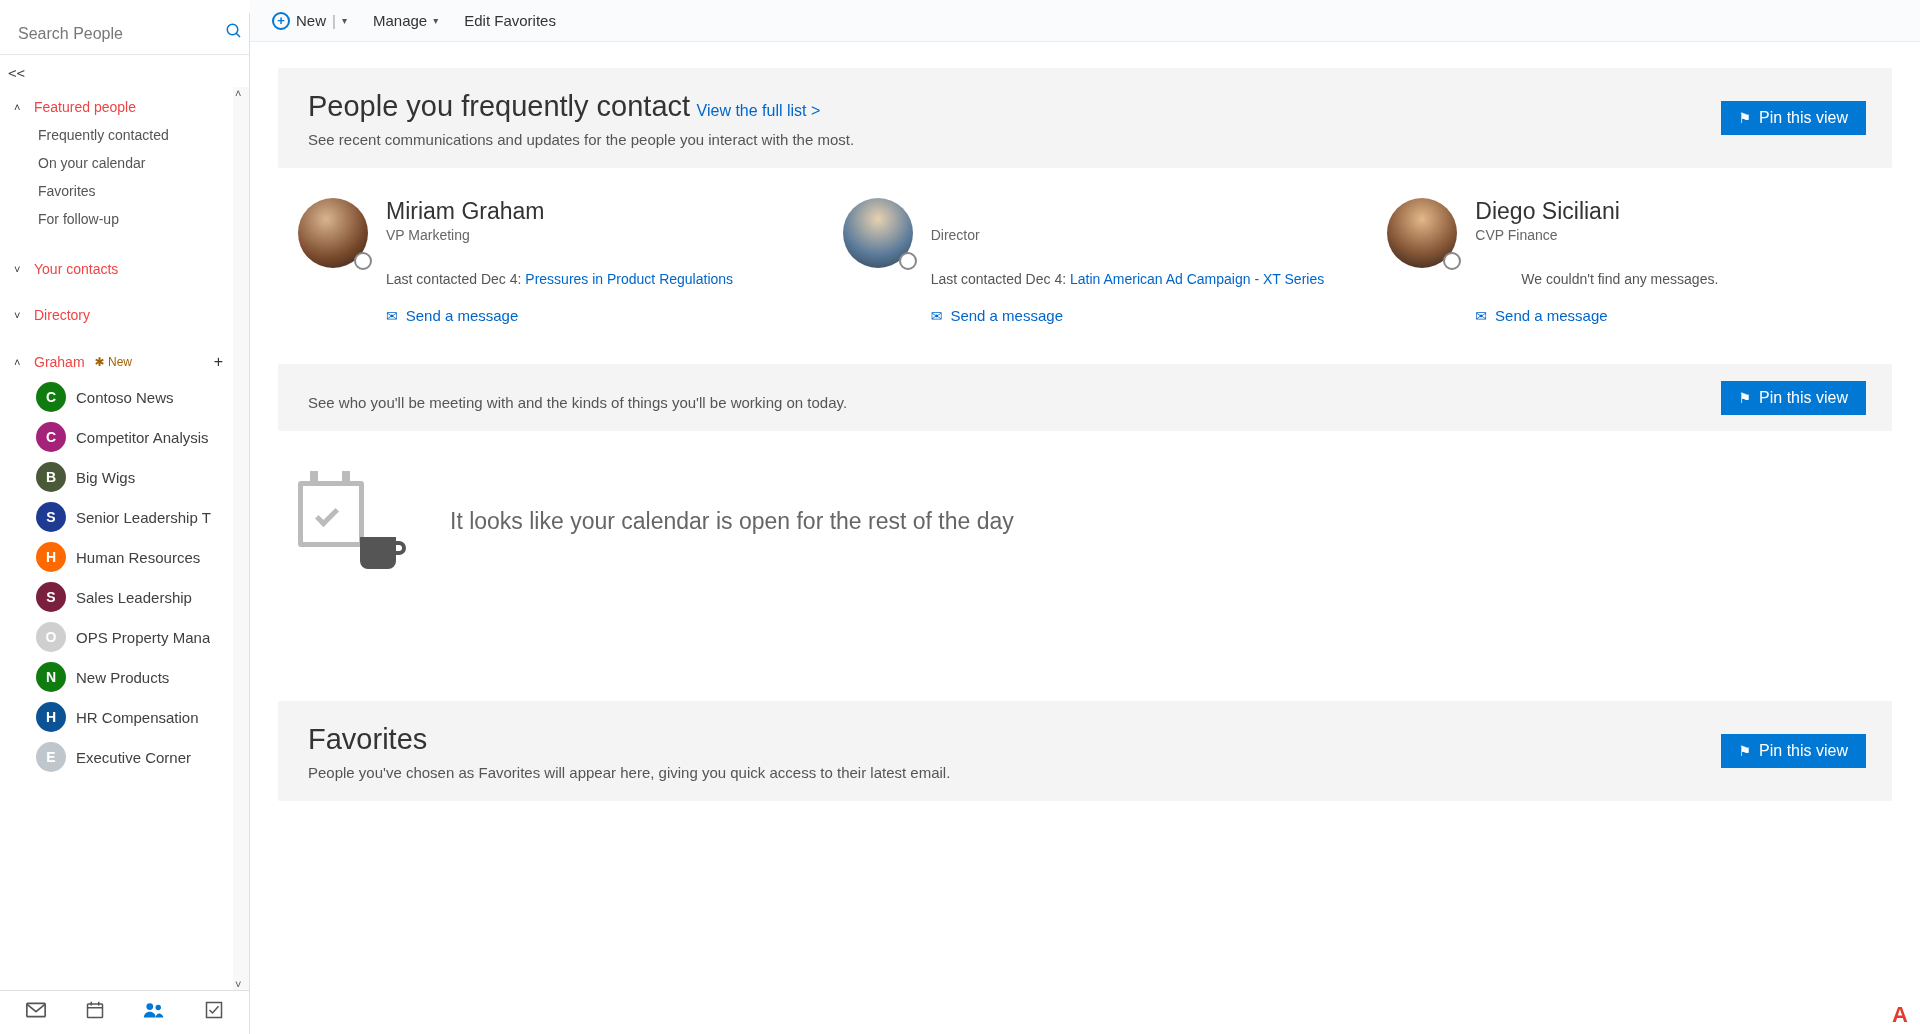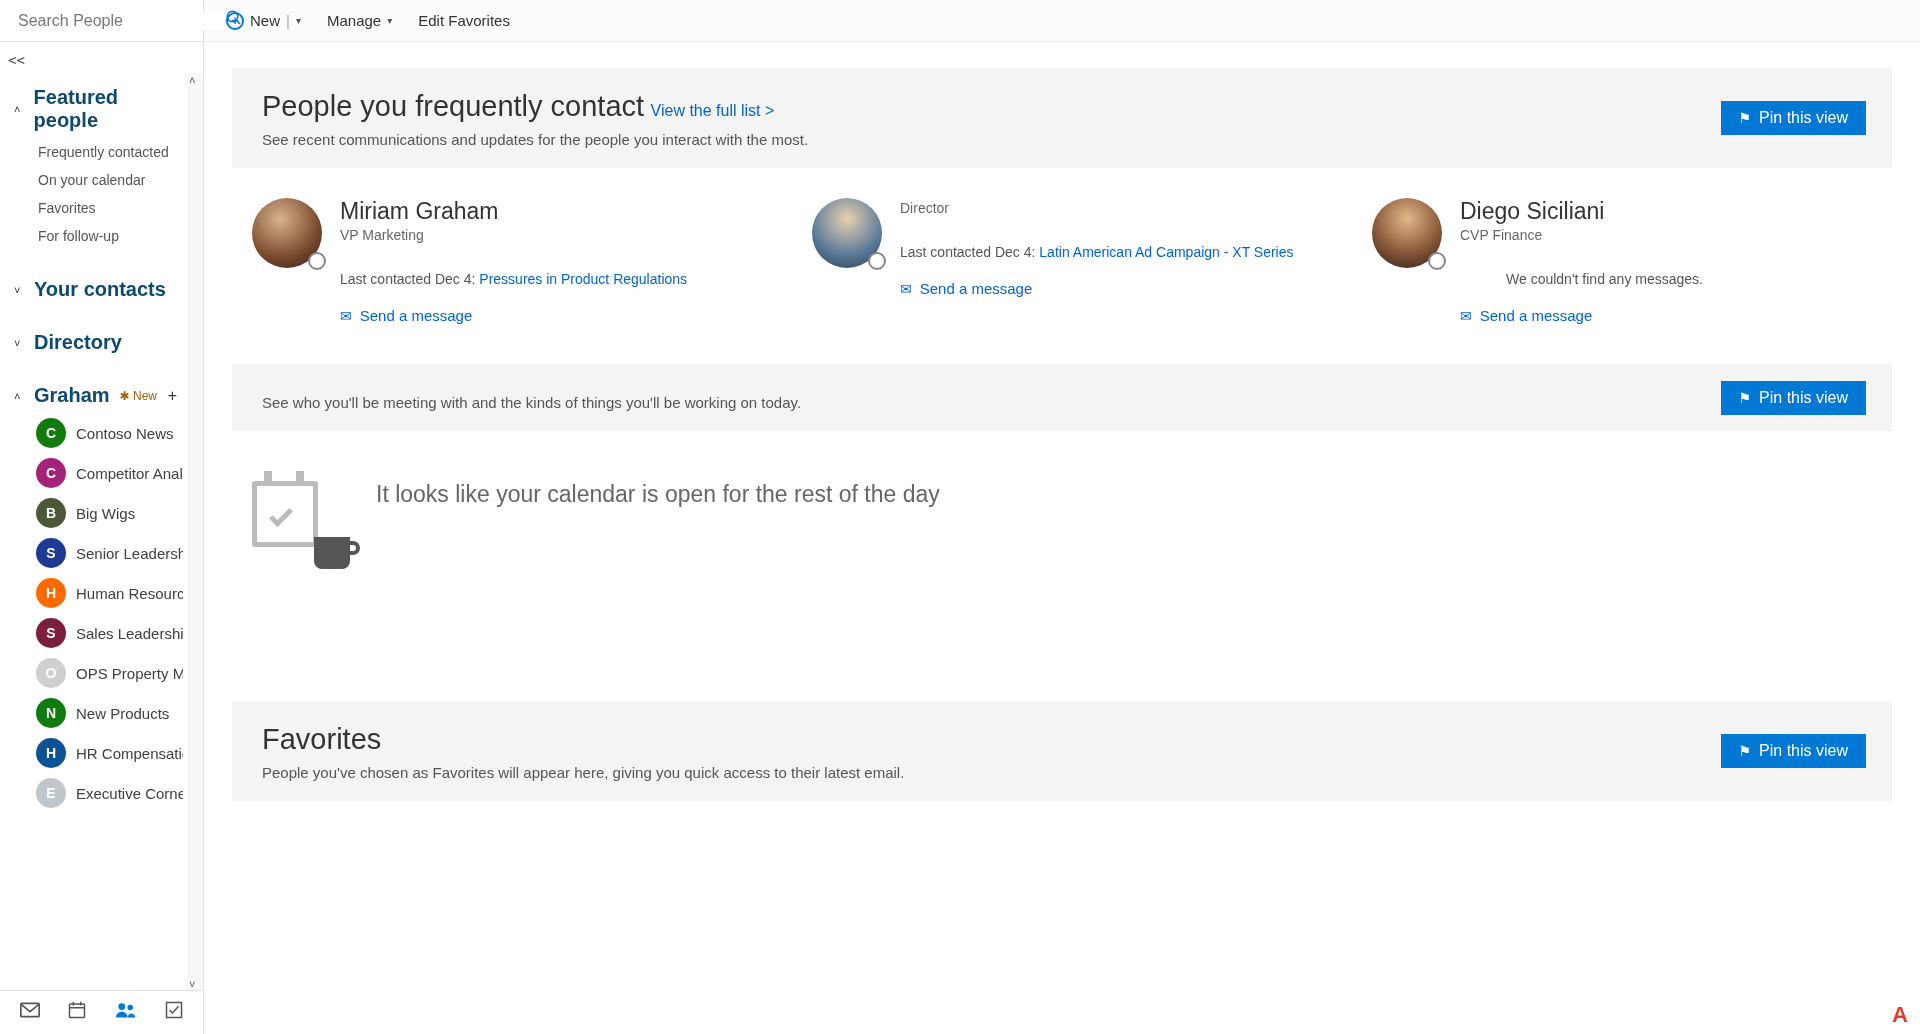--- a/index.html
+++ b/index.html
@@ -1,30 +1,30 @@
 <!DOCTYPE html>
 <html><head>
 <meta charset="utf-8">
 <style>
 * { box-sizing: border-box; margin: 0; padding: 0; font-family: "Segoe UI", Arial, sans-serif; }
 body { display: flex; height: 1034px; width: 1920px; background: #fff; overflow: hidden; }
-.sidebar { width: 204px; border-right: 1px solid #e0e0e0; display: flex; flex-direction: column; position: relative; background: #fff;}
+.sidebar { width: 250px; border-right: 1px solid #e0e0e0; display: flex; flex-direction: column; position: relative; background: #fff; margin-top: 13px;}
 .search-row { display: flex; align-items: center; height: 42px; border-bottom: 1px solid #e5e5e5; padding: 0 8px 0 18px; }
 .search-input { flex: 1; border: none; font-size: 16px; color: #444; outline: none; }
 .search-input::placeholder { color: #777; }
 .search-icon { color: #0078d4; font-size: 18px; cursor: pointer; }
 .collapse-btn { padding: 10px 8px 6px 8px; font-size: 14px; color: #444; cursor: pointer; font-family: monospace;}
 .nav-scroll { flex: 1; overflow: hidden; position: relative; }
 .nav-content { position: absolute; top: 0; left: 0; right: 16px; padding-top: 2px; }
 .sb-scrollbar { position:absolute; right:0; top:0; bottom:0; width:16px; background:#f8f8f8; }
 .sb-thumb-up { position:absolute; top:0; left:2px; font-size:11px; color:#555;}
 .sb-thumb-down { position:absolute; bottom:0; left:2px; font-size:11px; color:#555;}
 .section-header { display: flex; align-items: center; padding: 10px 4px 6px 14px; cursor: pointer; }
 .section-header .chev { width: 14px; font-size: 11px; color: #333; margin-right: 6px; }
-.section-header .title { font-size: 20px; color: #0c4a6e; font-weight: 700; }
+.section-header .title { font-size: 14px; color: #ef4444; font-weight: 400; }
 .section-header .new-badge { color: #a16207; font-size: 12px; margin-left: 10px; }
 .section-header .plus { color: #333; font-size: 16px; margin-left: auto; margin-right: 6px; }
 .sub-item { padding: 6px 4px 6px 38px; font-size: 14px; color: #555; cursor: pointer; }
 .group-item { display: flex; align-items: center; padding: 5px 4px 5px 36px; cursor: pointer; gap: 10px; overflow: hidden; }
 .group-avatar { width: 30px; height: 30px; border-radius: 50%; flex-shrink: 0; display: flex; align-items: center; justify-content: center; color:#fff; font-size:14px; font-weight:600;}
 .group-label { font-size: 15px; color: #404040; white-space: nowrap; overflow: hidden; }
 .bottom-icons { height: 44px; border-top: 1px solid #e0e0e0; display: flex; align-items: center; justify-content: space-around; padding: 0 6px; }
 .bottom-icons .bi { font-size: 18px; color: #555; cursor: pointer; }
 .bottom-icons .bi.active { color: #0078d4; }
 .main { flex: 1; display: flex; flex-direction: column; }
@@ -37,29 +37,29 @@
 .panel-head h2 { font-size: 29px; font-weight: 400; color: #333; display: inline; }
 .view-full { color: #0066cc; font-size: 16px; margin-left: 2px; cursor: pointer; }
 .panel-sub { font-size: 15px; color: #555; margin-top: 8px; }
 .pin-btn { position: absolute; right: 26px; top: 50%; transform: translateY(-50%); background: #0078d4; color: #fff; border: none; padding: 8px 18px; font-size: 16px; cursor: pointer; display: flex; align-items: center; gap: 8px;}
 .pin-btn .pin-icon { font-size: 14px; }
 .people-row { display: flex; gap: 60px; padding: 10px 20px 40px 20px; }
 .person { display: flex; gap: 18px; flex: 1; }
 .avatar-wrap { position: relative; width: 70px; height: 70px; }
 .avatar { width: 70px; height: 70px; border-radius: 50%; background: #ccc; display:block; background-size:cover; background-position:center;}
 .presence { position: absolute; bottom: -2px; right: -4px; width: 18px; height: 18px; border: 2px solid #888; border-radius: 50%; background: #fff; }
-.p-body { display: flex; flex-direction: column; }
+.p-body { display: flex; flex-direction: column; justify-content: flex-end; }
 .p-name { font-size: 23px; color: #333; font-weight: 400; }
 .p-title { font-size: 14px; color: #666; margin-top: 2px; }
 .p-last { font-size: 14px; color: #555; margin-top: 28px; }
 .p-last a, .p-link { color: #0066cc; text-decoration: none; cursor: pointer; }
 .p-nomsg { font-size:14px; color:#555; margin-top:28px;margin-left:46px;}
 .send-msg { display: flex; align-items: center; gap: 8px; color: #0066cc; font-size: 15px; margin-top: 20px; cursor: pointer; }
 .mail-ic { color:#0066cc; font-size:14px;}
-.cal-empty { display: flex; align-items: flex-start; gap: 28px; padding: 30px 20px 80px 20px; }
+.cal-empty { display: flex; align-items: center; gap: 56px; padding: 30px 20px 80px 20px; }
 .cal-icon { width: 96px; height: 80px; position: relative; }
 .cal-icon .cal-base { position:absolute; top:0; left:0; width:66px; height:66px; border:5px solid #bbb; border-radius:3px;}
 .cal-icon .cal-tab1 { position:absolute; top:-10px; left:12px; width:8px; height:12px; background:#bbb;}
 .cal-icon .cal-tab2 { position:absolute; top:-10px; left:44px; width:8px; height:12px; background:#bbb;}
 .cal-icon .check { position:absolute; top:28px; left:18px; width:22px; height:12px; border-left:5px solid #bbb; border-bottom:5px solid #bbb; transform:rotate(-45deg);}
 .cal-icon .mug { position:absolute; bottom:-8px; right:-2px; width:36px; height:32px; background:#555; border-radius:0 0 8px 8px;}
 .cal-icon .handle { position:absolute; bottom:6px; right:-12px; width:12px; height:14px; border:4px solid #555; border-left:none; border-radius:0 8px 8px 0;}
 .cal-empty-text { font-size: 23px; color: #666; }
 .fav-section { margin-top: 60px; }
 .right-logo { position: fixed; bottom: 6px; right: 12px; font-size: 22px; color:#e43b2c; font-weight:700;}

